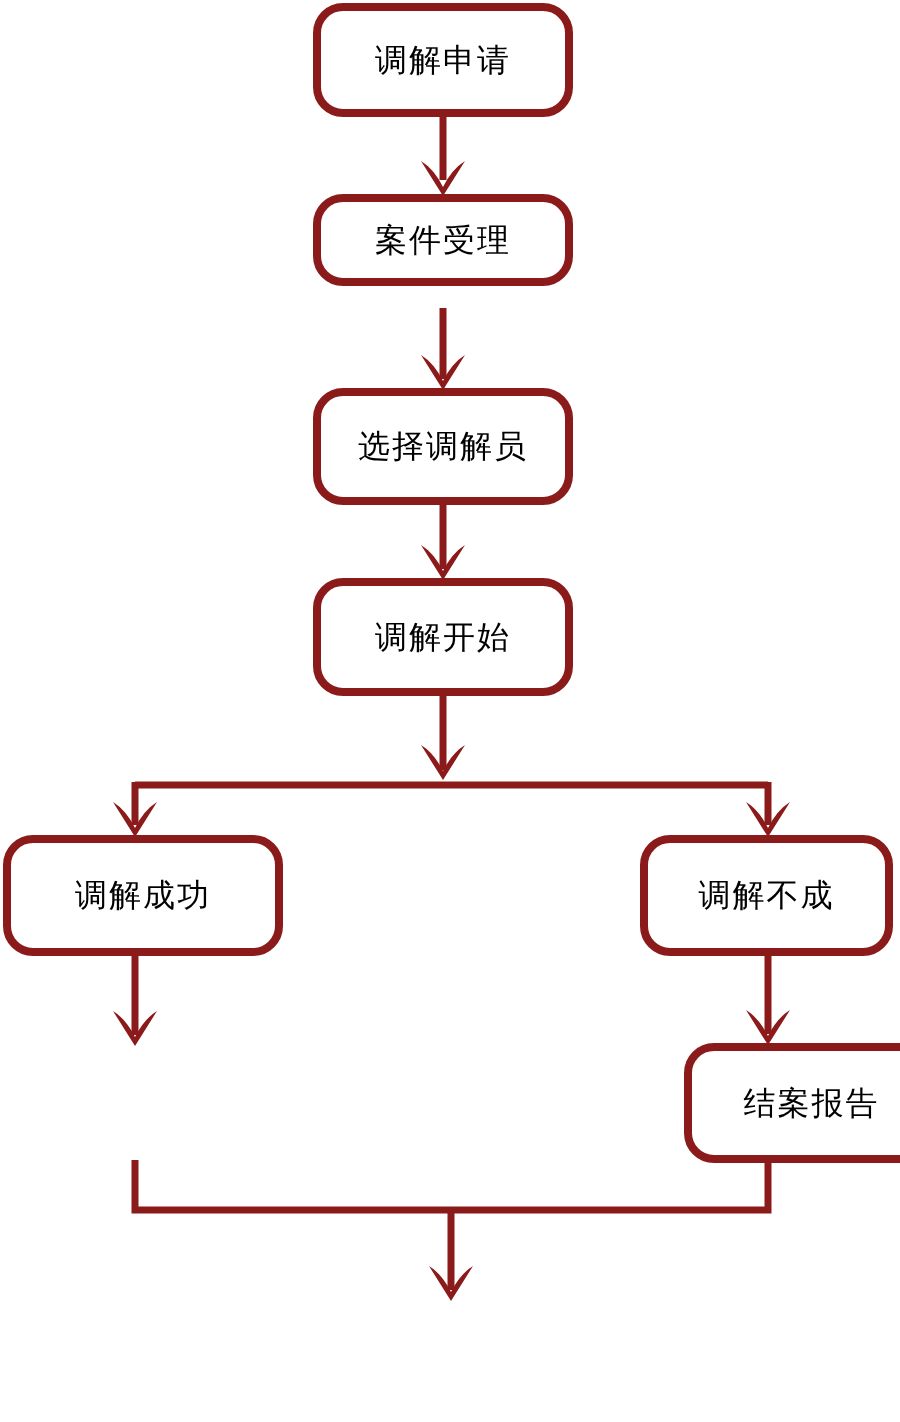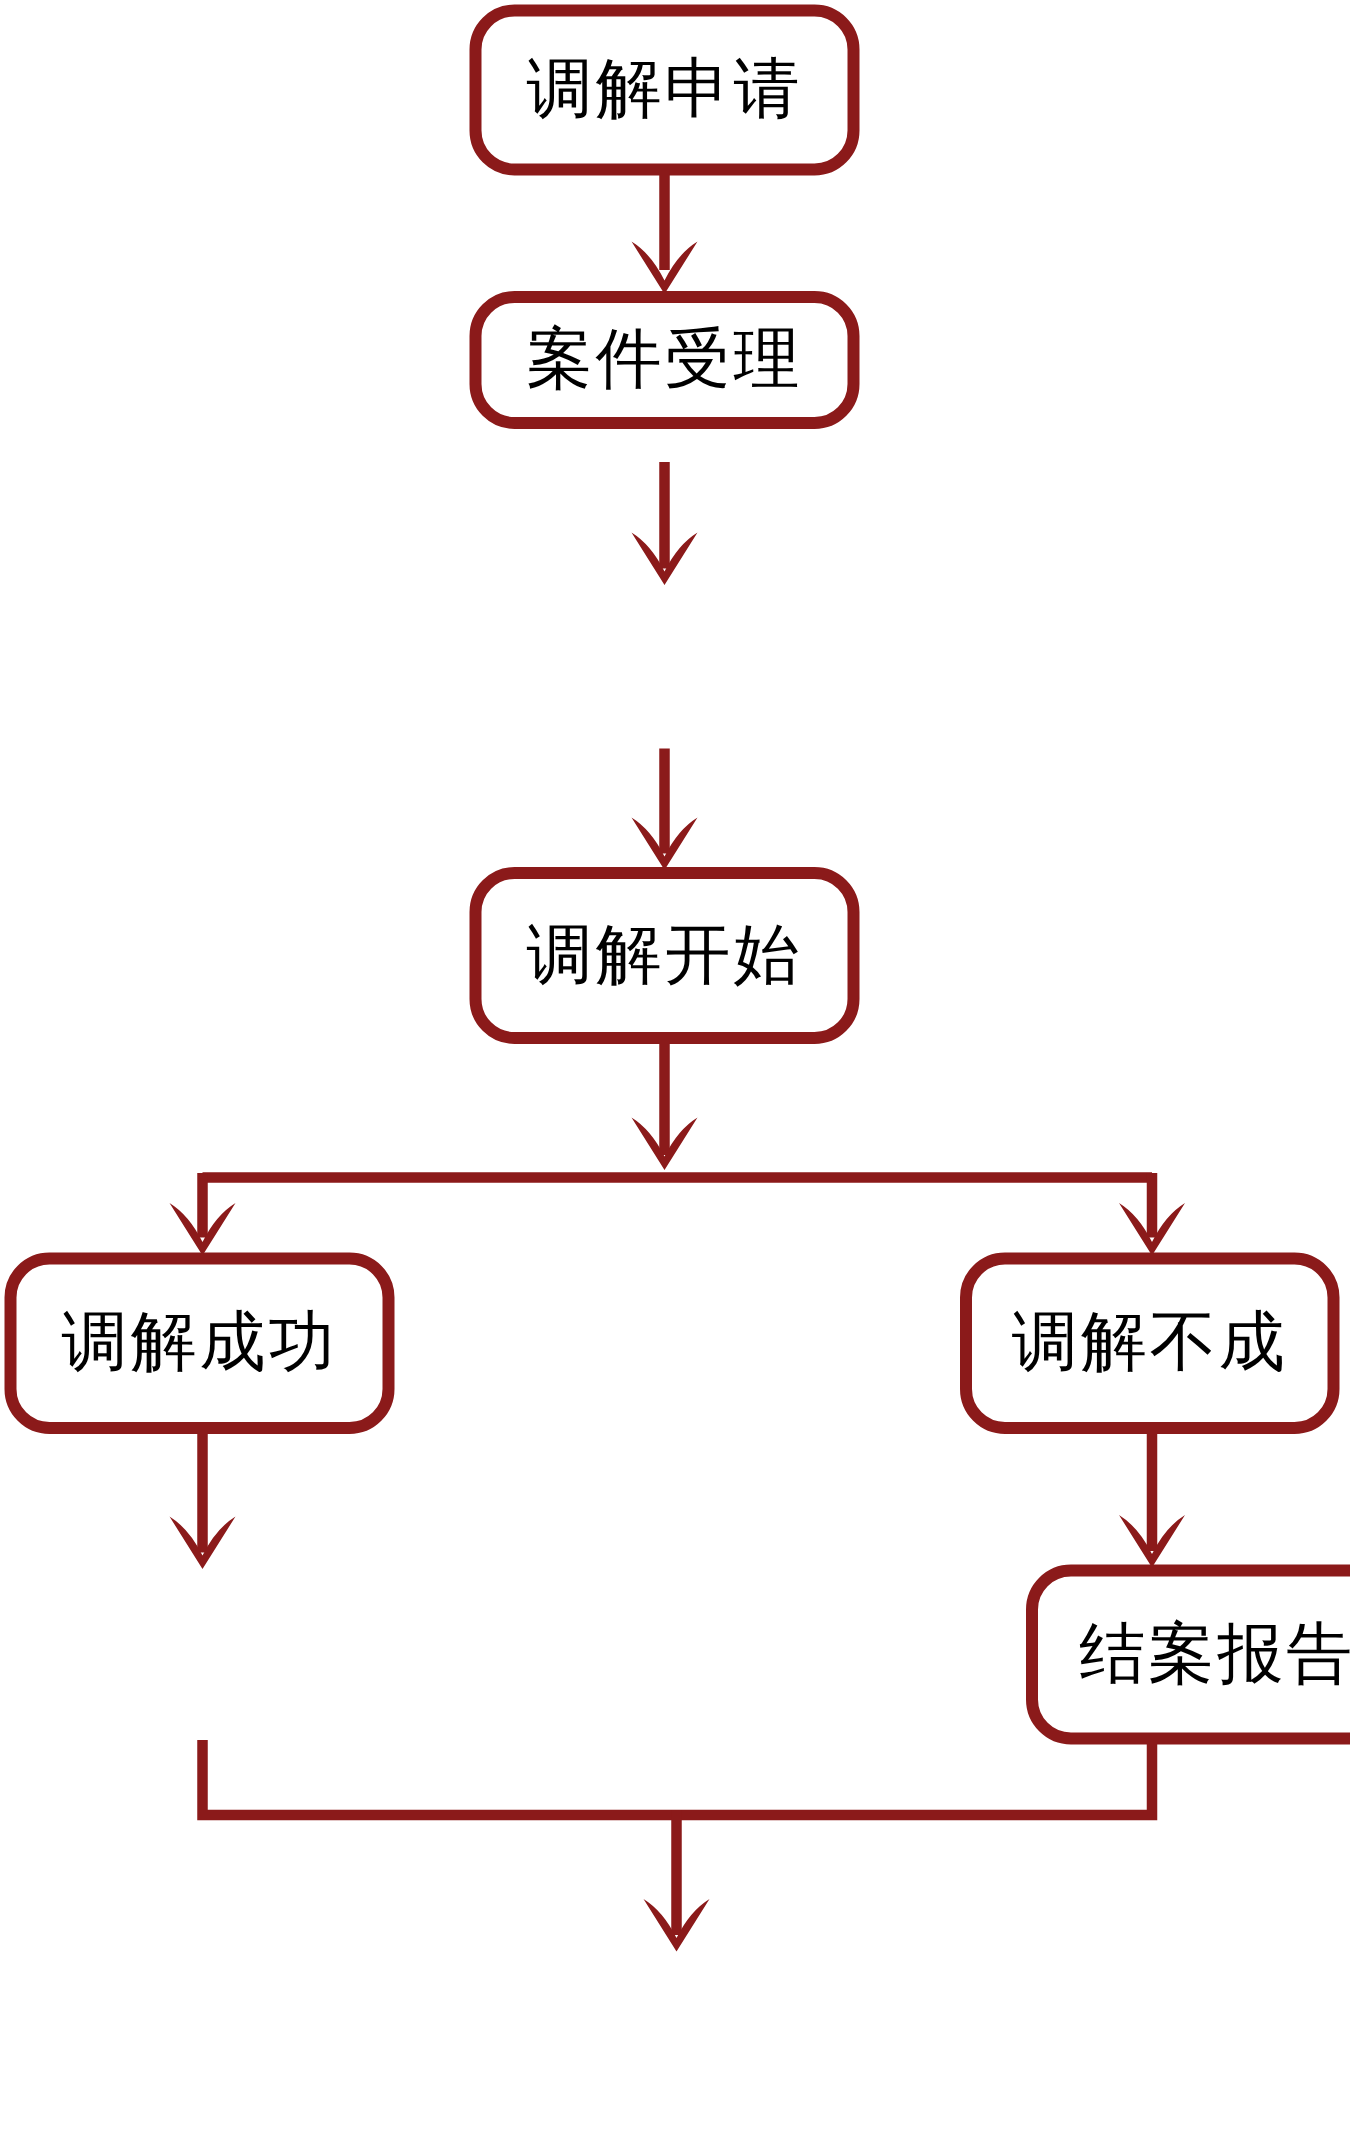--- a/index.html
+++ b/index.html
@@ -38,30 +38,30 @@
     position: absolute;
     box-sizing: border-box;
     border: 8px solid var(--line);
     border-radius: 30px;
     background: var(--bg);
     display: flex;
     flex-direction: column;
     align-items: center;
     justify-content: center;
     text-align: center;
-    font-size: 44px;
+    font-size: 32px;
     letter-spacing: 2px;
     line-height: 1.2;
     color: var(--text);
   }
   .n1 { left: 313px; top: 3px;    width: 260px; height: 114px; }
   .n2 { left: 313px; top: 194px;  width: 260px; height: 92px; }
   .n3 { left: 313px; top: 388px;  width: 260px; height: 117px; }
   .n4 { left: 313px; top: 578px;  width: 260px; height: 118px; }
-  .n5 { left: 3px;   top: 835px;  width: 260px; height: 121px; }
+  .n5 { left: 3px;   top: 835px;  width: 280px; height: 121px; }
   .n6 { left: 640px; top: 835px;  width: 253px; height: 121px; }
   .n7 { left: 3px;   top: 1044px; width: 260px; height: 122px; }
   .n8 { left: 638px; top: 1043px; width: 255px; height: 120px; margin-left: 46px; }
   .n9 { left: 325px; top: 1300px; width: 260px; height: 118px; }
 </style>
 </head>
 <body>
 
 <div class="canvas">
 
@@ -102,20 +102,23 @@
   </svg>
 
   <div class="node n1">
     <span>调解申请</span>
   </div>
 
   <div class="node n2">
     <span>案件受理</span>
   </div>
 
+  <div class="node n3">
+    <span>选择调解员</span>
+  </div>
 
   <div class="node n4">
     <span>调解开始</span>
   </div>
 
   <div class="node n5">
     <span>调解成功</span>
   </div>
 
   <div class="node n6">

